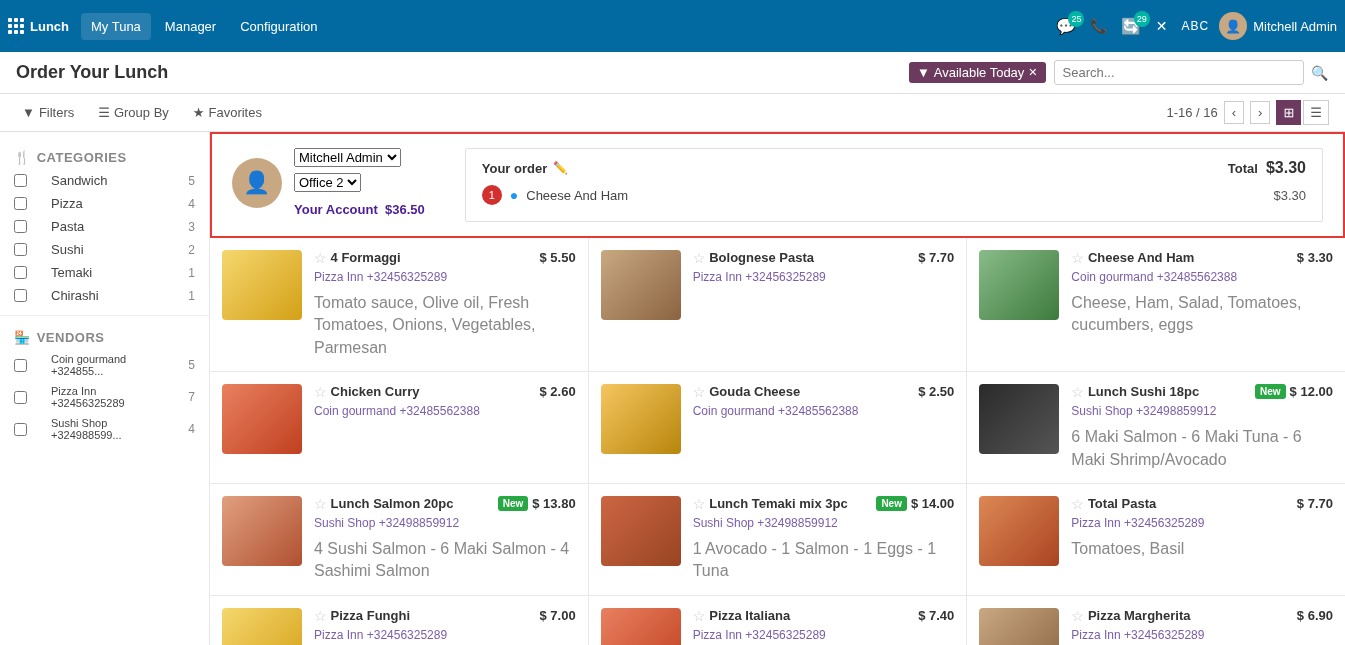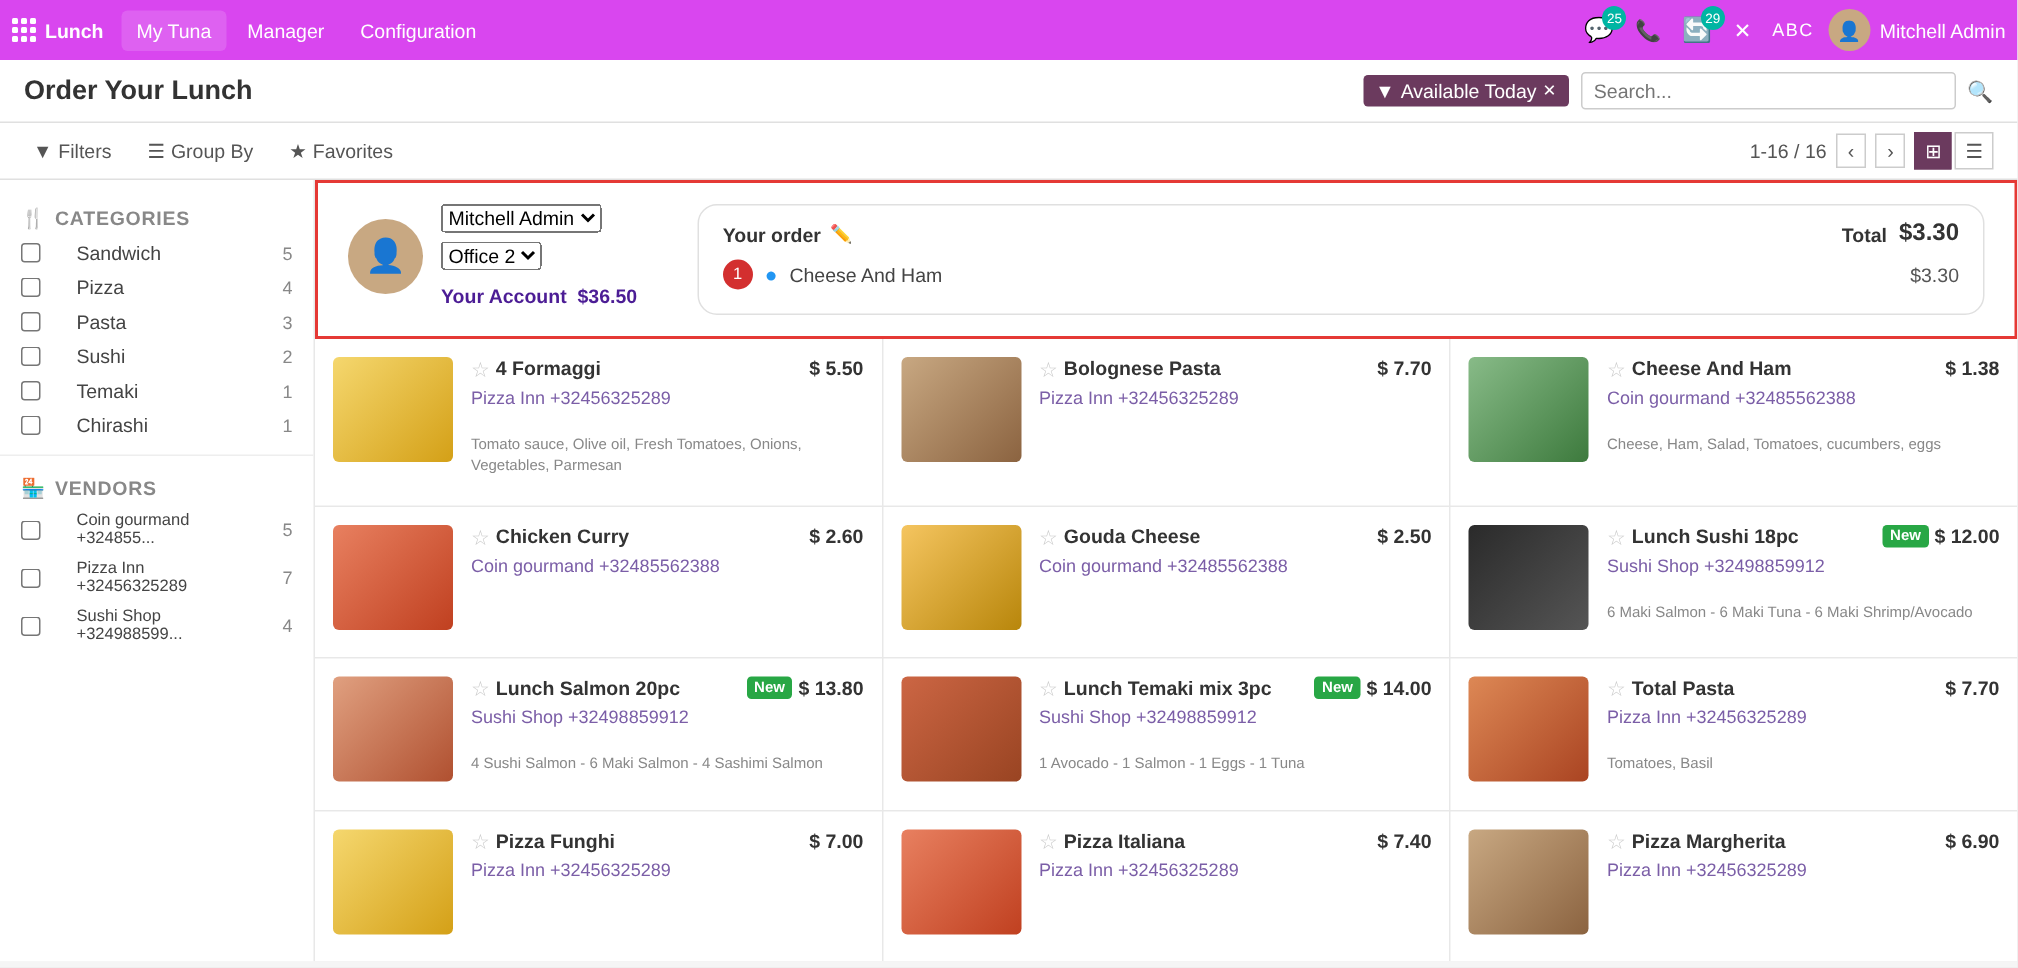--- a/index.html
+++ b/index.html
@@ -1,24 +1,24 @@
 <!DOCTYPE html>
 <html><head>
   <meta charset="utf-8">
   <style>
     * { box-sizing: border-box; margin: 0; padding: 0; font-family: 'Segoe UI', Arial, sans-serif; font-size: 13px; }
     body { background: #f5f5f5; }
 
     
     .topnav {
-      background: #d946ef;
+      background: #0369a1;
       color: white;
       display: flex;
       align-items: center;
-      height: 40px;
+      height: 52px;
       padding: 0 8px;
     }
     .topnav-logo { display: flex; align-items: center; gap: 6px; font-size: 18px; font-weight: bold; color: white; margin-right: 12px; }
     .topnav-logo .grid-icon { display: grid; grid-template-columns: 1fr 1fr 1fr; gap: 2px; width: 16px; height: 16px; }
     .topnav-logo .grid-icon span { background: white; border-radius: 1px; display: block; }
     .topnav-nav { display: flex; gap: 4px; flex: 1; }
     .topnav-nav a { color: white; text-decoration: none; padding: 6px 10px; border-radius: 4px; font-size: 13px; }
     .topnav-nav a:hover, .topnav-nav a.active { background: rgba(255,255,255,0.15); }
     .topnav-right { display: flex; align-items: center; gap: 6px; margin-left: auto; }
     .nav-icon { color: white; font-size: 14px; cursor: pointer; padding: 4px; position: relative; }
@@ -59,42 +59,42 @@
 
     
     .content-area { flex: 1; overflow-y: auto; display: flex; flex-direction: column; }
 
     
     .order-card { background: white; border: 2px solid #e53935; margin: 0; padding: 14px 20px; display: flex; flex-direction: column; gap: 10px; }
     .order-profile { display: flex; align-items: center; gap: 12px; }
     .profile-info { display: flex; flex-direction: column; gap: 6px; }
     .account-balance { color: #555; font-size: 13px; margin-top: 4px; }
     .account-balance span { color: #4c1d95; font-weight: 600; }
-    .order-summary { flex: 1; border: 1px solid #e0e0e0; padding: 10px 16px; border-radius: 13px; margin-left: 20px; }
+    .order-summary { flex: 1; border: 1px solid #e0e0e0; padding: 10px 16px; border-radius: 2px; margin-left: 20px; }
     .order-header { display: flex; justify-content: space-between; align-items: center; margin-bottom: 8px; }
     .order-title { font-weight: 600; color: #333; font-size: 14px; display: flex; align-items: center; gap: 6px; }
     .total-section { font-weight: 600; font-size: 14px; color: #333; display: flex; gap: 8px; align-items: center; }
     .order-item-row { display: flex; align-items: center; gap: 8px; margin-bottom: 6px; }
     .order-item-qty { background: #d32f2f; color: white; border-radius: 50%; width: 20px; height: 20px; display: flex; align-items: center; justify-content: center; font-size: 11px; }
     .order-item-dot { color: #2196F3; font-size: 14px; }
     .order-item-name { flex: 1; color: #444; }
     .order-item-price { color: #555; }
     .order-now-btn { background: #00897b; color: white; border: none; padding: 10px; width: 100%; border-radius: 3px; cursor: pointer; font-size: 13px; font-weight: 600; letter-spacing: 1px; text-transform: uppercase; }
 
     
     .food-grid { display: grid; grid-template-columns: repeat(3, 1fr); gap: 0; background: #e8e8e8; gap: 1px; flex: 1; }
     .food-card { background: white; padding: 12px; display: flex; gap: 12px; }
     .food-img-placeholder { width: 80px; height: 70px; background: linear-gradient(135deg, #f5e642 0%, #e6b800 100%); border-radius: 4px; flex-shrink: 0; }
     .food-info { flex: 1; display: flex; flex-direction: column; gap: 2px; }
     .food-card-top { display: flex; align-items: flex-start; gap: 4px; }
     .food-star { color: #ccc; font-size: 14px; cursor: pointer; flex-shrink: 0; }
     .food-name { font-weight: 600; color: #333; font-size: 13px; flex: 1; }
     .food-price { color: #333; font-weight: 600; font-size: 13px; white-space: nowrap; }
     .food-vendor { color: #7b5ea7; font-size: 12px; margin-top: 2px; }
-    .food-desc { color: #888; font-size: 10px; margin-top: 16px; line-height: 1.4; }
+    .food-desc { color: #888; font-size: 16px; margin-top: 6px; line-height: 1.4; }
     .new-badge { background: #28a745; color: white; font-size: 10px; padding: 2px 5px; border-radius: 3px; font-weight: 600; }
 
     
     .avatar-circle { width: 50px; height: 50px; border-radius: 50%; background: #c8a882; display: flex; align-items: center; justify-content: center; font-size: 22px; }
 
     .topnav-user-pic { width: 28px; height: 28px; border-radius: 50%; background: #c8a882; display: flex; align-items: center; justify-content: center; font-size: 13px; }
 
     .food-color-1 { background: linear-gradient(135deg, #f5d76e, #d4a017); }
     .food-color-2 { background: linear-gradient(135deg, #c8a882, #8B6340); }
     .food-color-3 { background: linear-gradient(135deg, #88bb88, #3d7a3d); }
@@ -315,21 +315,21 @@
             </div>
             <div class="food-vendor">Pizza Inn +32456325289</div>
           </div>
         </div>
         <div class="food-card">
           <div class="food-img-placeholder food-color-3" style="border-radius: 4px;"></div>
           <div class="food-info">
             <div class="food-card-top">
               <span class="food-star">☆</span>
               <span class="food-name">Cheese And Ham</span>
-              <span class="food-price">$ 1.38</span>
+              <span class="food-price">$ 3.30</span>
             </div>
             <div class="food-vendor">Coin gourmand +32485562388</div>
             <div class="food-desc">Cheese, Ham, Salad, Tomatoes, cucumbers, eggs</div>
           </div>
         </div>
         <div class="food-card">
           <div class="food-img-placeholder food-color-4" style="border-radius: 4px;"></div>
           <div class="food-info">
             <div class="food-card-top">
               <span class="food-star">☆</span>

